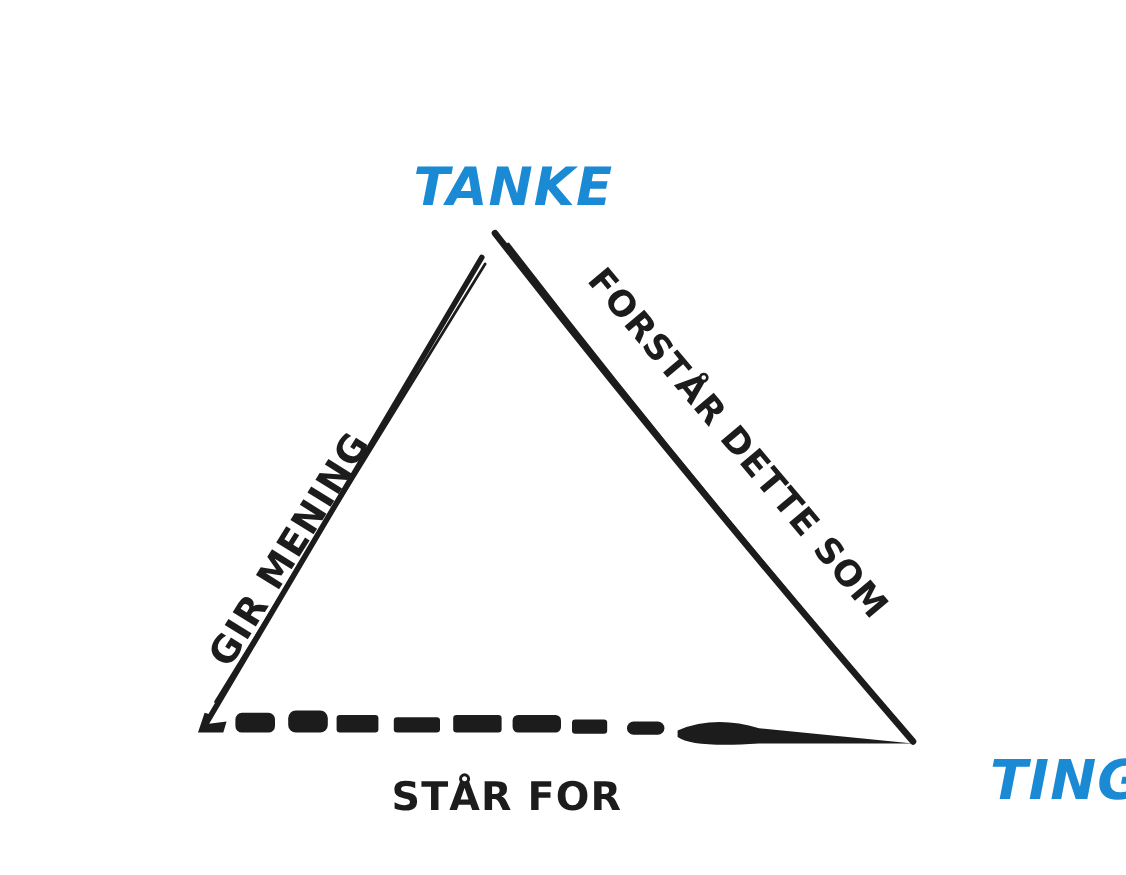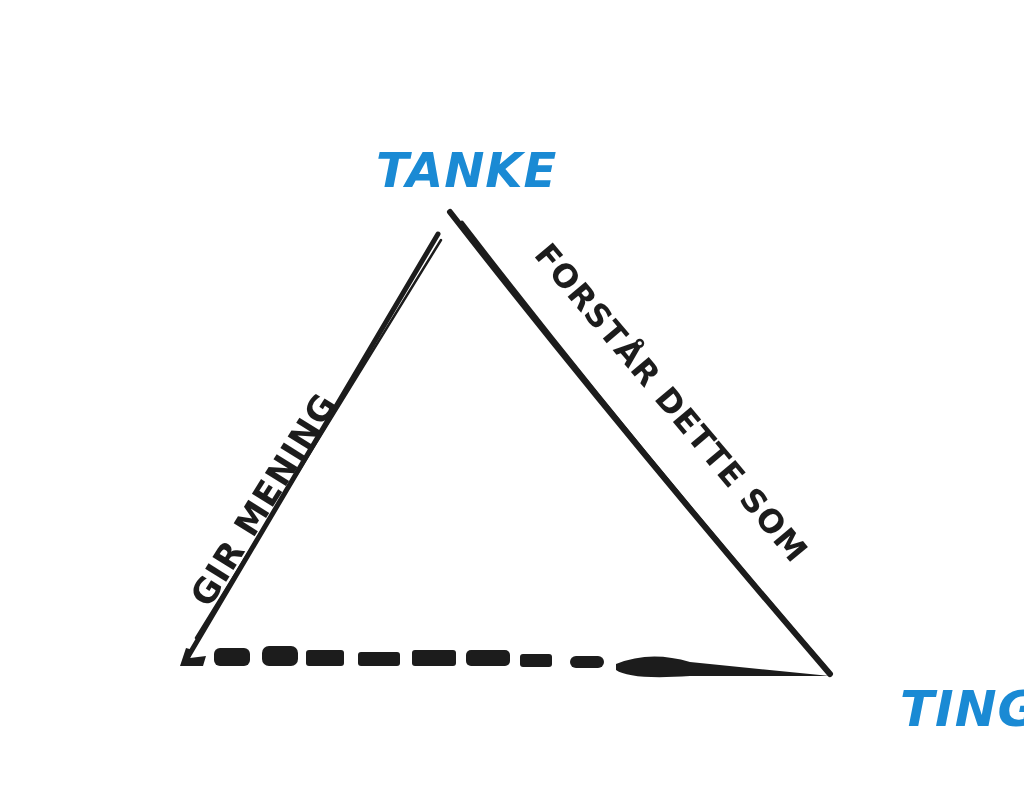--- a/index.html
+++ b/index.html
@@ -75,13 +75,14 @@
       <rect x="570" y="656" width="34" height="12" rx="6"></rect>
       <path d="M616 664 Q 650 650 690 662 L 830 676 L 690 676 Q 630 680 616 670 Z"></path>
     </g>
   </svg>
 
   <div id="node-tanke" class="node-label">TANKE</div>
   <div id="node-ting" class="node-label">TING</div>
 
   <div id="edge-gir" class="edge-label">GIR MENING</div>
   <div id="edge-forstar" class="edge-label">FORSTÅR DETTE SOM</div>
+  <div id="edge-starfor" class="edge-label">STÅR FOR</div>
 </div>
 
 </body></html>

